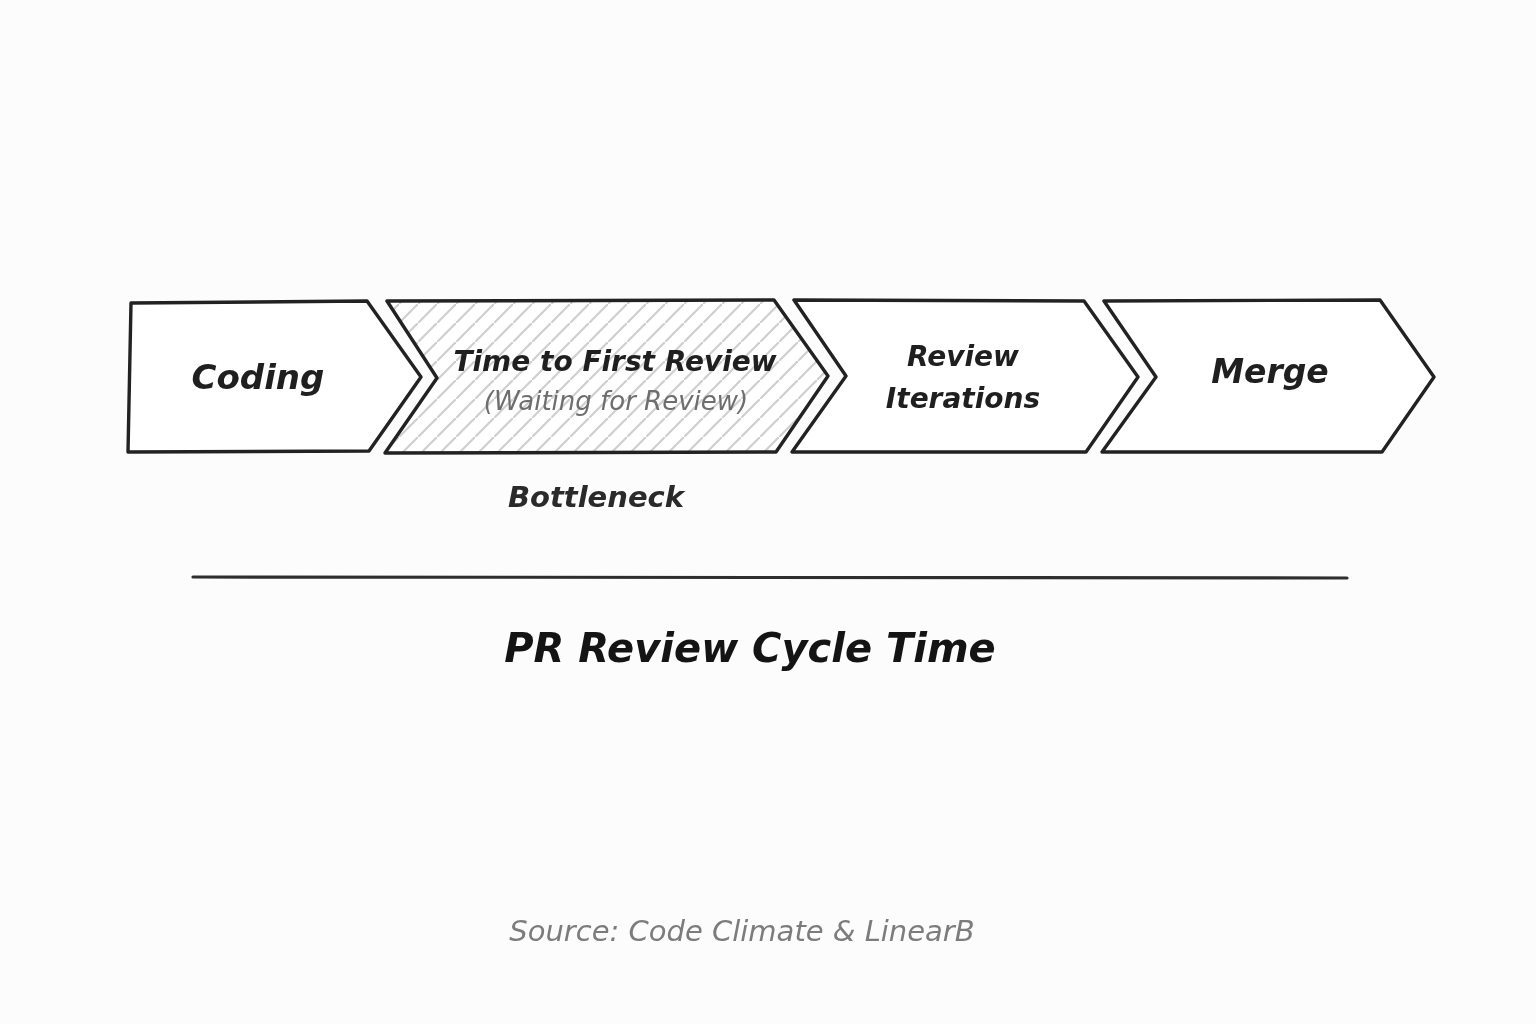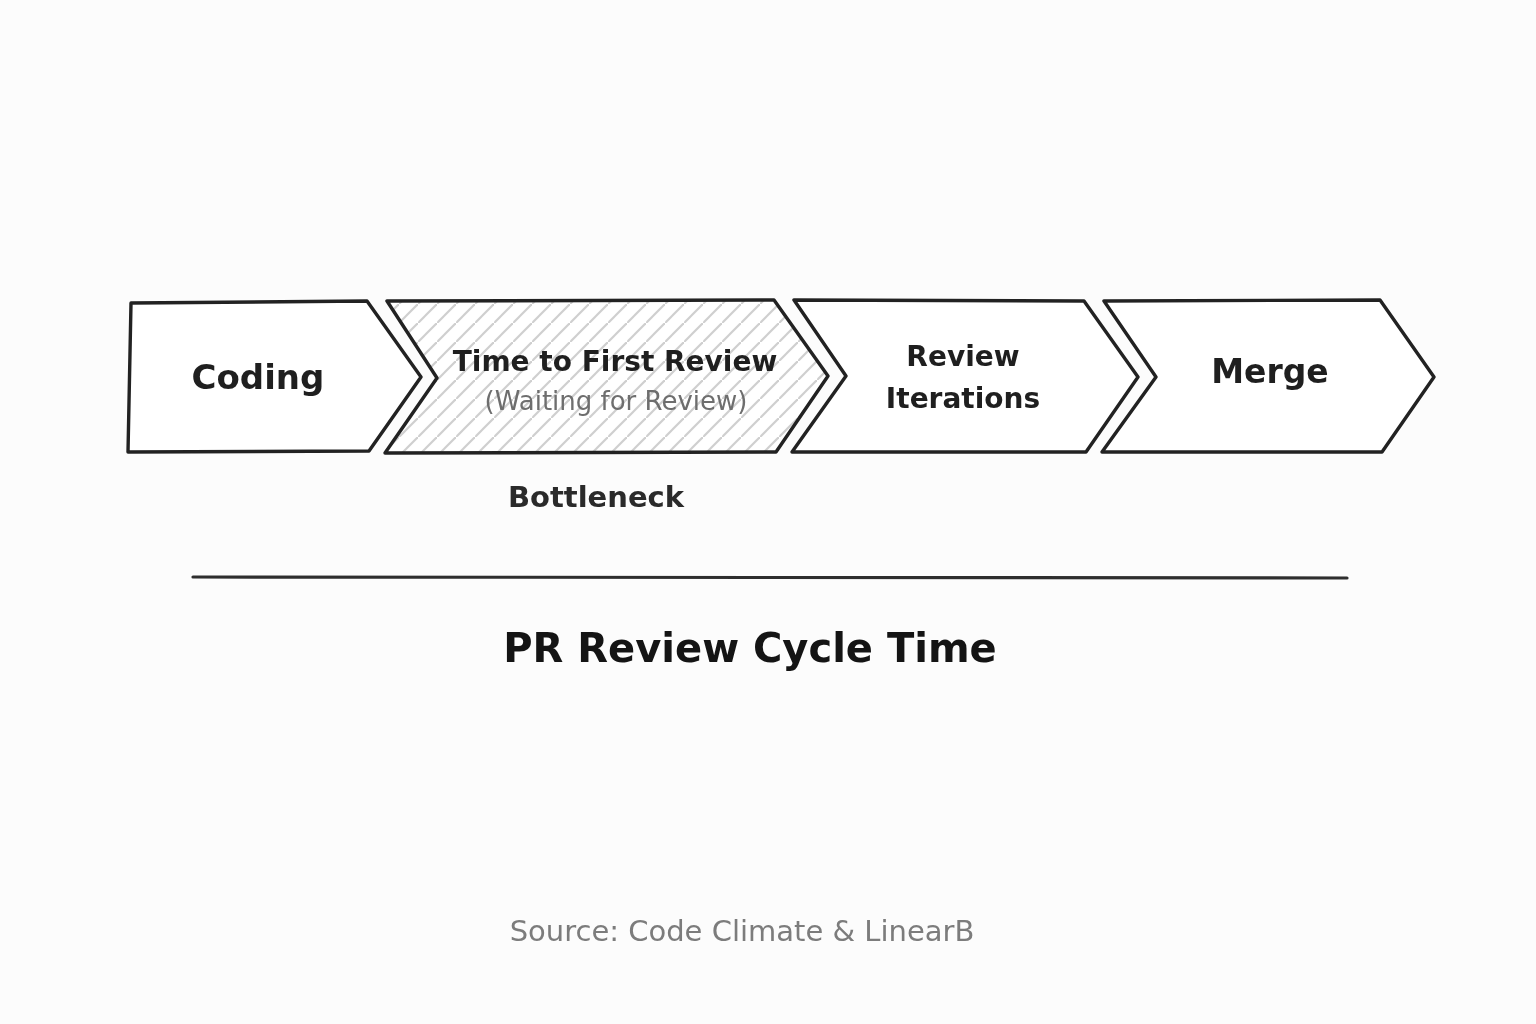--- a/index.html
+++ b/index.html
@@ -7,20 +7,21 @@
     padding: 0;
     width: 1536px;
     height: 1024px;
     background: #fcfcfc;
     overflow: hidden;
   }
   .canvas {
     position: relative;
     width: 1536px;
     height: 1024px;
+    font-style: italic;
   }
   svg {
     display: block;
     width: 1536px;
     height: 1024px;
   }
   .stage-shape {
     fill: #ffffff;
     stroke-width: 3.4;
     stroke-linejoin: round;

